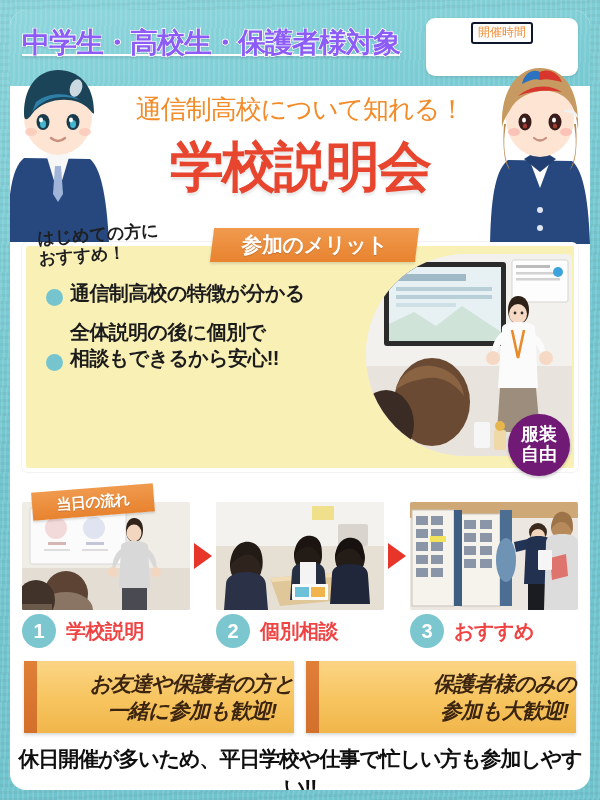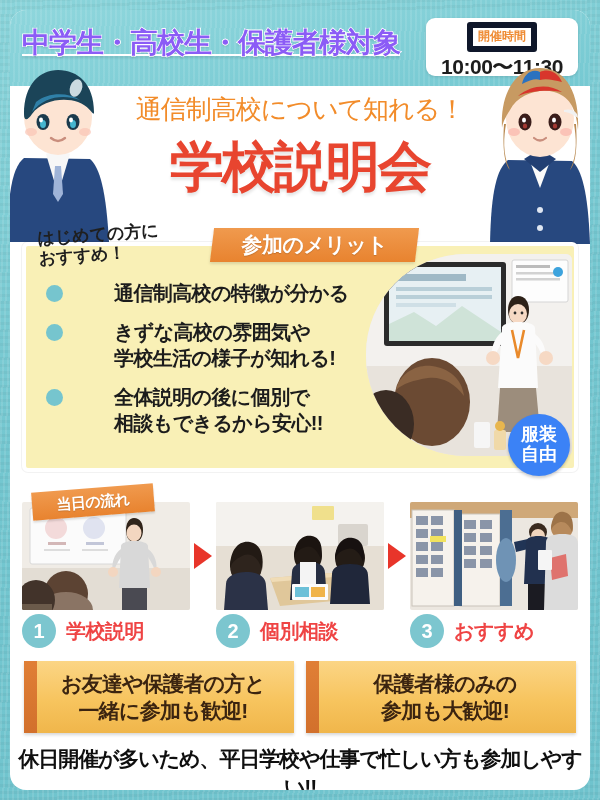--- a/index.html
+++ b/index.html
@@ -61,24 +61,24 @@
     right: 12px; top: 8px;
     width: 152px; height: 58px;
     background: #ffffff;
     border-radius: 9px;
     text-align: center;
     padding-top: 4px;
     box-shadow: 0 1px 3px rgba(0,0,0,0.12);
   }
   .time-badge {
     display: inline-block;
-    border: 6px solid #0f172a;
+    border: 2px solid #0f172a;
     color: #ef8b33;
     font-size: 12px;
-    font-weight: bold;
+    font-weight: normal;
     border-radius: 3px;
     padding: 0px 5px 1px;
     letter-spacing: 0px;
   }
   .time-value {
     font-size: 21px;
     font-weight: bold;
     color: #1d1d1d;
     letter-spacing: -0.5px;
     margin-top: 1px;
@@ -163,23 +163,22 @@
   }
 
   .bullets {
     position: absolute;
     left: 24px; top: 48px;
     width: 320px;
     z-index: 3;
   }
   .bullet-row {
     display: flex;
-    align-items: flex-start;
+    align-items: flex-end;
     margin-bottom: 13px;
-    gap: 44px;
   }
   .bullet-dot {
     width: 17px; height: 17px;
     border-radius: 50%;
     background: #76c5ce;
     flex: 0 0 17px;
     margin-top: 5px;
     margin-right: 7px;
   }
   .bullet-text {
@@ -197,21 +196,21 @@
     width: 206px; height: 202px;
     border-radius: 100px 6px 6px 100px;
     overflow: hidden;
     z-index: 3;
   }
   .dress-badge {
     position: absolute;
     right: 8px; top: 182px;
     width: 62px; height: 62px;
     border-radius: 50%;
-    background: #3b82f6;
+    background: #701a75;
     color: #ffffff;
     font-size: 18px;
     font-weight: bold;
     line-height: 20px;
     text-align: center;
     padding-top: 10px;
     z-index: 6;
     box-shadow: 0 2px 3px rgba(0,0,0,0.2);
   }
 
@@ -299,22 +298,23 @@
     width: 552px; height: 72px;
     display: flex;
     gap: 12px;
   }
   .welcome-panel {
     flex: 1;
     position: relative;
     background: linear-gradient(180deg, #fbd585 0%, #f7c45e 55%, #f0b64b 100%);
     display: flex;
     align-items: center;
-    justify-content: center;
+    justify-content: flex-end;
     box-shadow: 0 2px 3px rgba(0,0,0,0.16);
+    font-style: italic;
   }
   .welcome-panel::before {
     content: "";
     position: absolute;
     left: 0; top: 0; bottom: 0;
     width: 13px;
     background: linear-gradient(180deg, #e07f36 0%, #d2702c 100%);
   }
   .welcome-text {
     font-size: 21px;
@@ -342,21 +342,20 @@
 <div class="bg"></div>
 
 <div class="card">
 
   <div class="header-band"></div>
 
   <div class="audience">中学生・高校生・保護者様対象</div>
 
   <div class="time-box">
     <div class="time-badge">開催時間</div>
-    <div class="time-value">10:00〜11:30</div>
   </div>
 
   <svg class="char char-boy" viewBox="0 0 104 180">
     <path d="M18 96 C8 104 2 124 1 180 L103 180 C100 128 94 106 84 97 Z" fill="#27487f"></path>
     <path d="M40 92 L52 132 L64 92 L56 88 L48 88 Z" fill="#f7f7f7"></path>
     <path d="M49 104 L55 104 L57 132 L52 140 L47 132 Z" fill="#9fb4d8"></path>
     <ellipse cx="52" cy="55" rx="34" ry="38" fill="#fde4d3"></ellipse>
     <path d="M18 52 C18 22 34 8 52 8 C72 8 88 22 88 50 C88 56 84 44 72 40 C58 35 36 38 26 52 C22 58 18 60 18 52 Z" fill="#1b4458"></path>
     <path d="M26 50 C38 34 58 32 74 38 C62 30 42 30 30 40 Z" fill="#2f80a8"></path>
     <ellipse cx="70" cy="26" rx="6" ry="9" fill="#eaf4f8" opacity="0.85" transform="rotate(20 70 26)"></ellipse>
@@ -408,24 +407,20 @@
     </div>
 
     <div class="merit-banner">
       <span>参加のメリット</span>
     </div>
 
     <div class="bullets">
       <div class="bullet-row">
         <div class="bullet-dot"></div>
         <div class="bullet-text ml">通信制高校の特徴が分かる</div>
-      </div>
-      <div class="bullet-row">
-        <div class="bullet-dot"></div>
-        <div class="bullet-text ml">きずな高校の雰囲気や<br>学校生活の様子が知れる!</div>
       </div>
       <div class="bullet-row">
         <div class="bullet-dot"></div>
         <div class="bullet-text ml">全体説明の後に個別で<br>相談もできるから安心!!</div>
       </div>
     </div>
 
     <div class="benefit-photo">
       <svg viewBox="0 0 206 202" width="206" height="202">
         <rect width="206" height="202" fill="#efe9e2"></rect>

